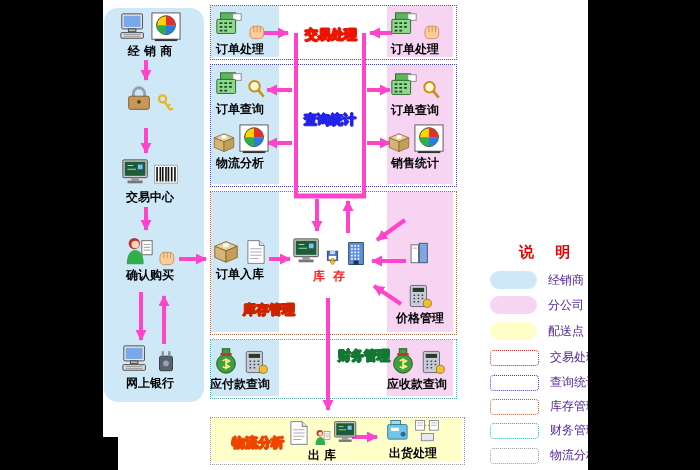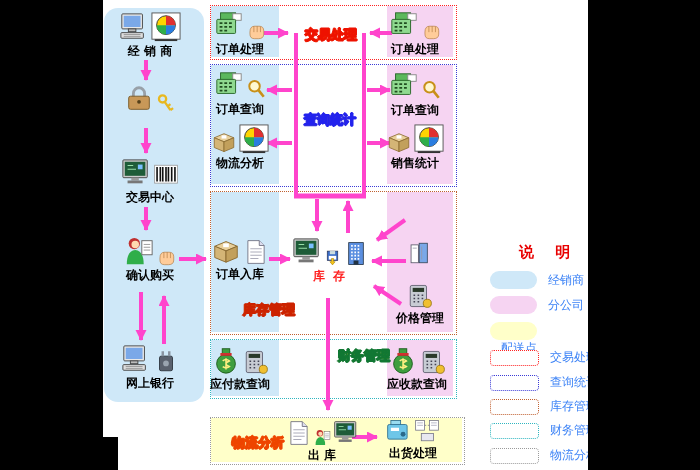--- a/index.html
+++ b/index.html
@@ -32,21 +32,21 @@
   
   .slabel{position:absolute;z-index:7;font-size:13px;font-weight:bold;color:#ffe400;
           white-space:nowrap;-webkit-text-stroke:1px var(--oc);
           text-shadow:1px 0 0 var(--oc),-1px 0 0 var(--oc),0 1px 0 var(--oc),0 -1px 0 var(--oc);}
   
   .legend-title{position:absolute;left:519px;top:243px;z-index:10;color:#e80000;
                 font-size:15px;font-weight:bold;letter-spacing:8px;}
   .lrow{position:absolute;left:490px;z-index:10;display:flex;align-items:center;}
   .swatch{width:47px;height:18px;border-radius:9px;margin-right:11px;flex:0 0 auto;}
   .sw-dot{height:14px;background:#fff;border-radius:4px;border:1px dotted #999;}
-  .lgl{font-size:12px;color:#3b82f6;white-space:nowrap;text-align:right;}
+  .lgl{font-size:12px;color:#4c1d95;white-space:nowrap;text-align:right;}
   svg.overlay{position:absolute;left:0;top:0;z-index:5;pointer-events:none;}
 </style>
 </head>
 <body>
 
 <div id="stage">
 
   <svg width="0" height="0" style="position:absolute" aria-hidden="true">
     <defs>
       <symbol id="i-computer" viewBox="0 0 32 32">
@@ -443,21 +443,21 @@
 
   <div class="legend-title">说 明</div>
   <div class="lrow" style="top:271px;">
     <div class="swatch panel-blue"></div>
     <div class="lgl">经销商</div>
   </div>
   <div class="lrow" style="top:296px;">
     <div class="swatch panel-pink"></div>
     <div class="lgl">分公司</div>
   </div>
-  <div class="lrow" style="top:322px;flex-direction:column;">
+  <div class="lrow" style="top:322px;">
     <div class="swatch panel-yellow"></div>
     <div class="lgl">配送点</div>
   </div>
   <div class="lrow" style="top:349px;">
     <div class="swatch sw-dot" style="border-color:#ff2222;"></div>
     <div class="lgl">交易处理</div>
   </div>
   <div class="lrow" style="top:374px;">
     <div class="swatch sw-dot" style="border-color:#3b3bd6;"></div>
     <div class="lgl">查询统计</div>

